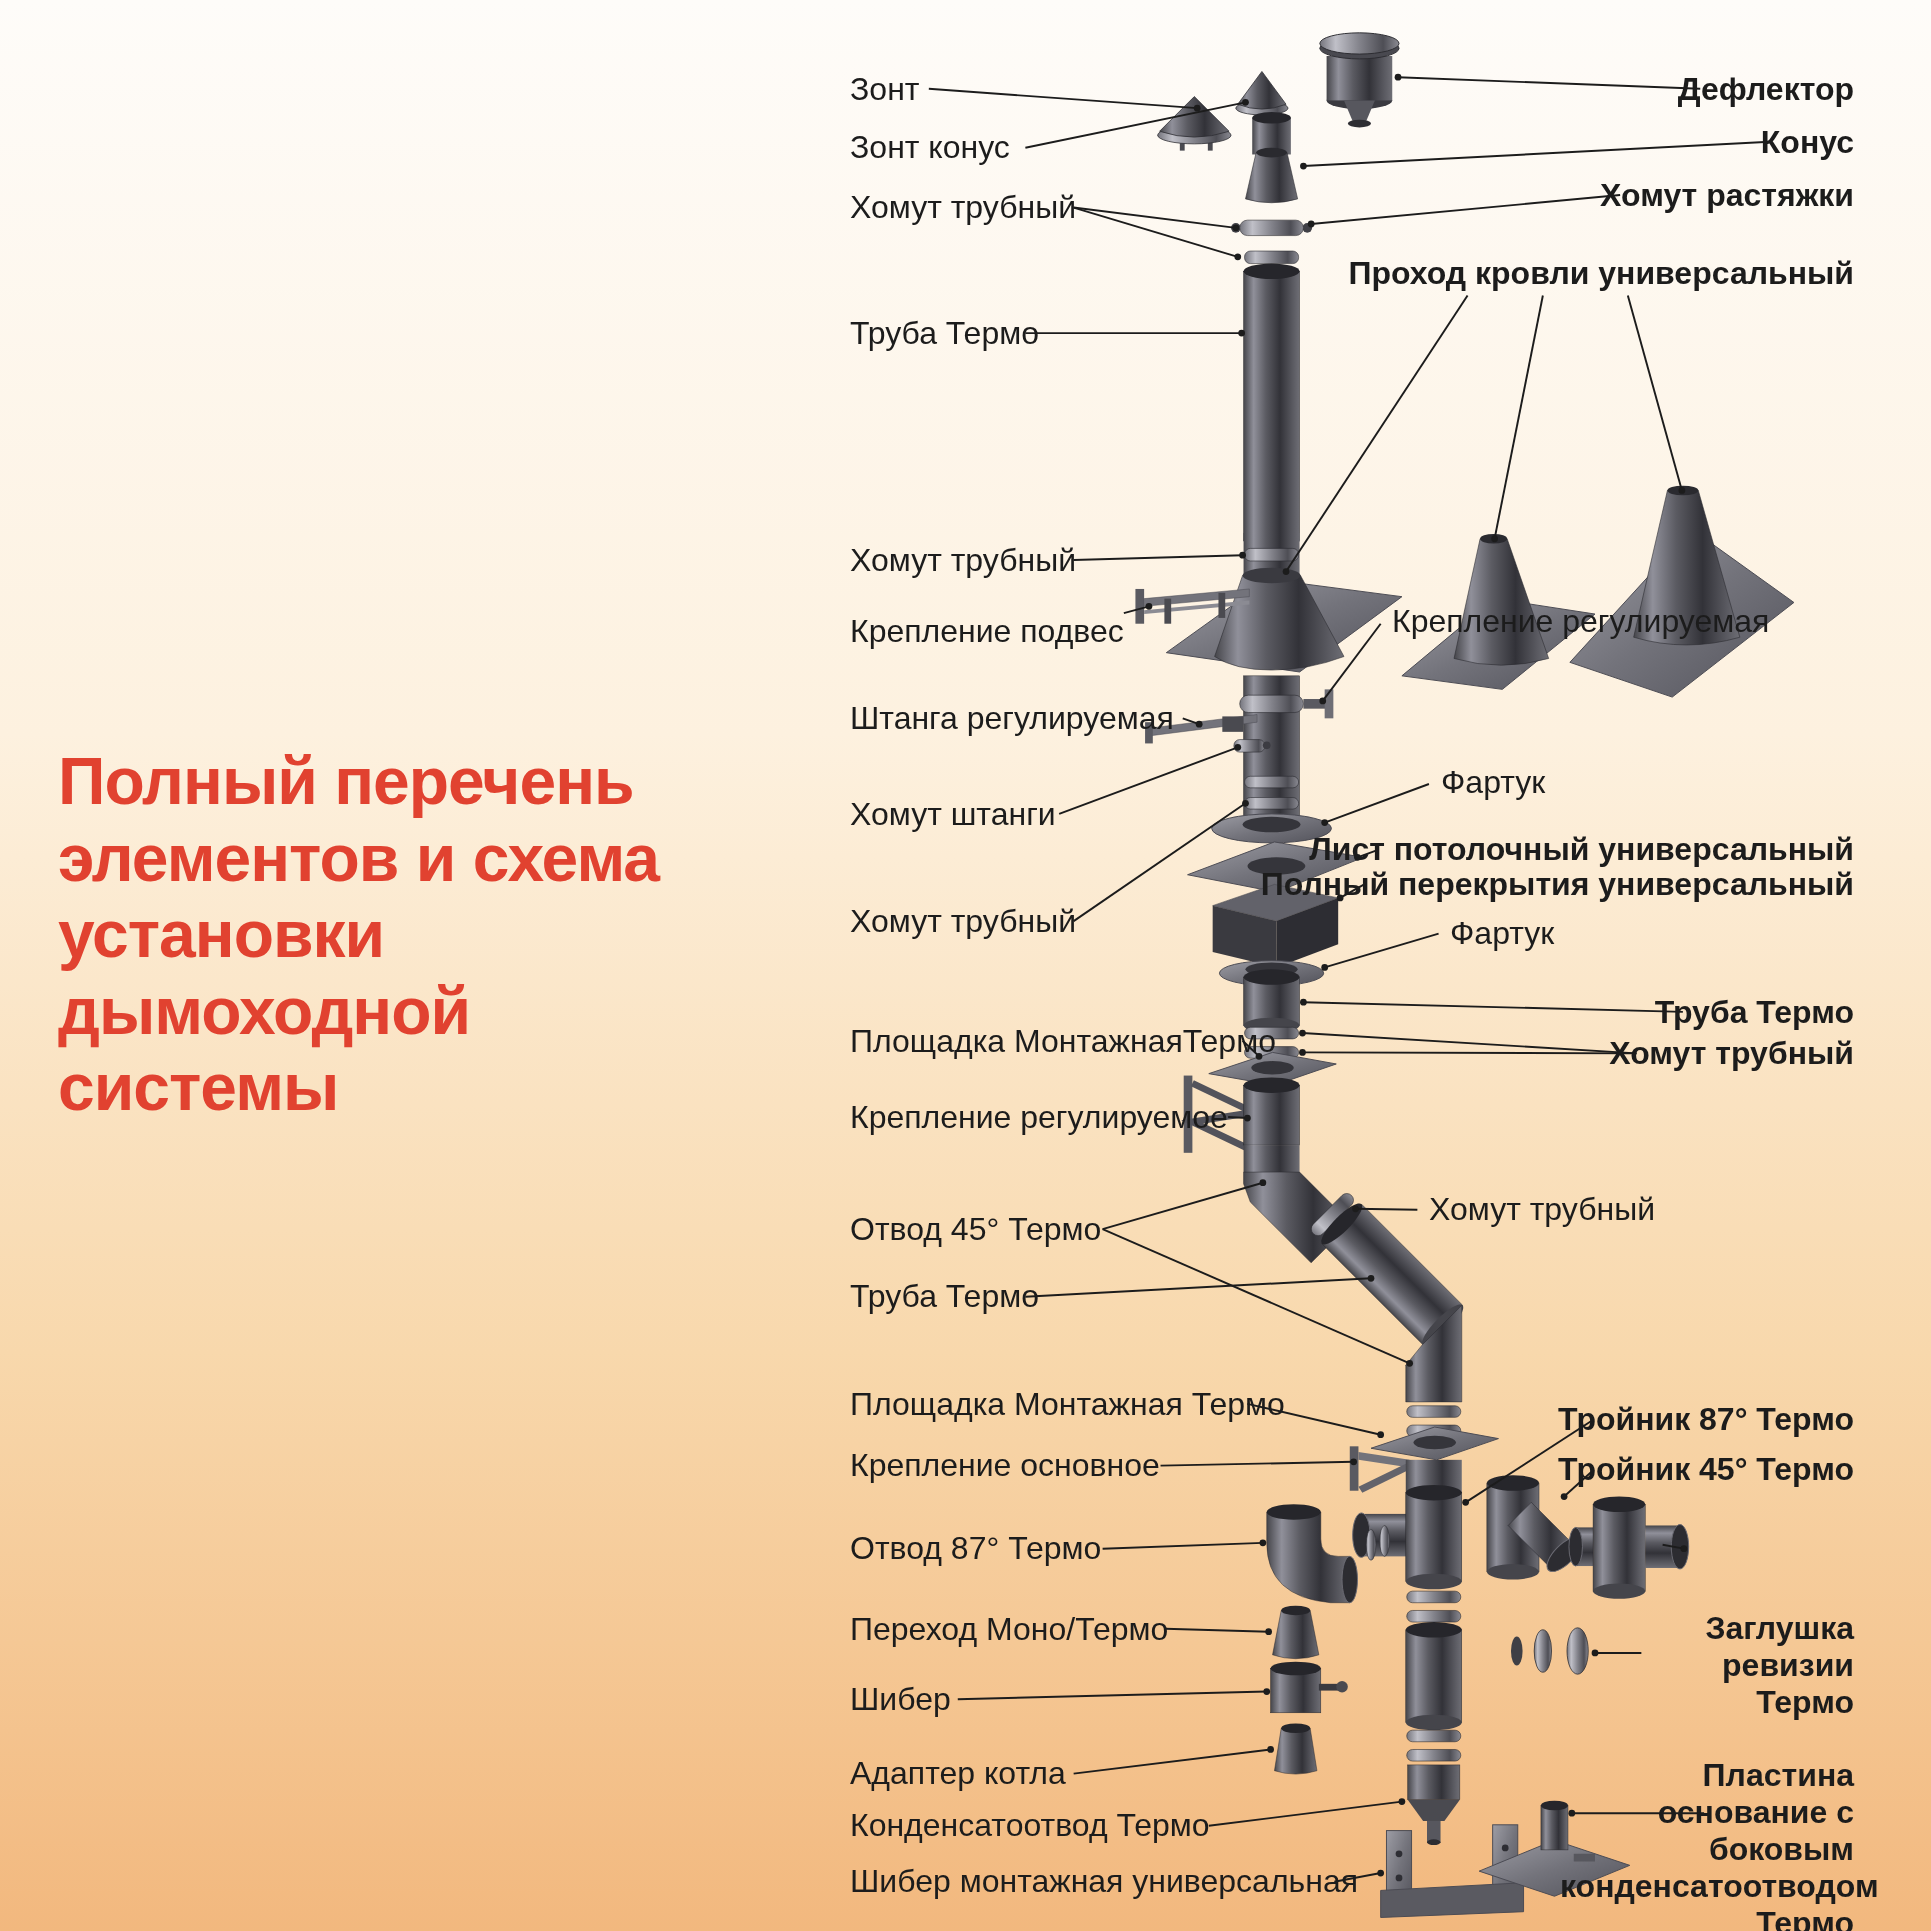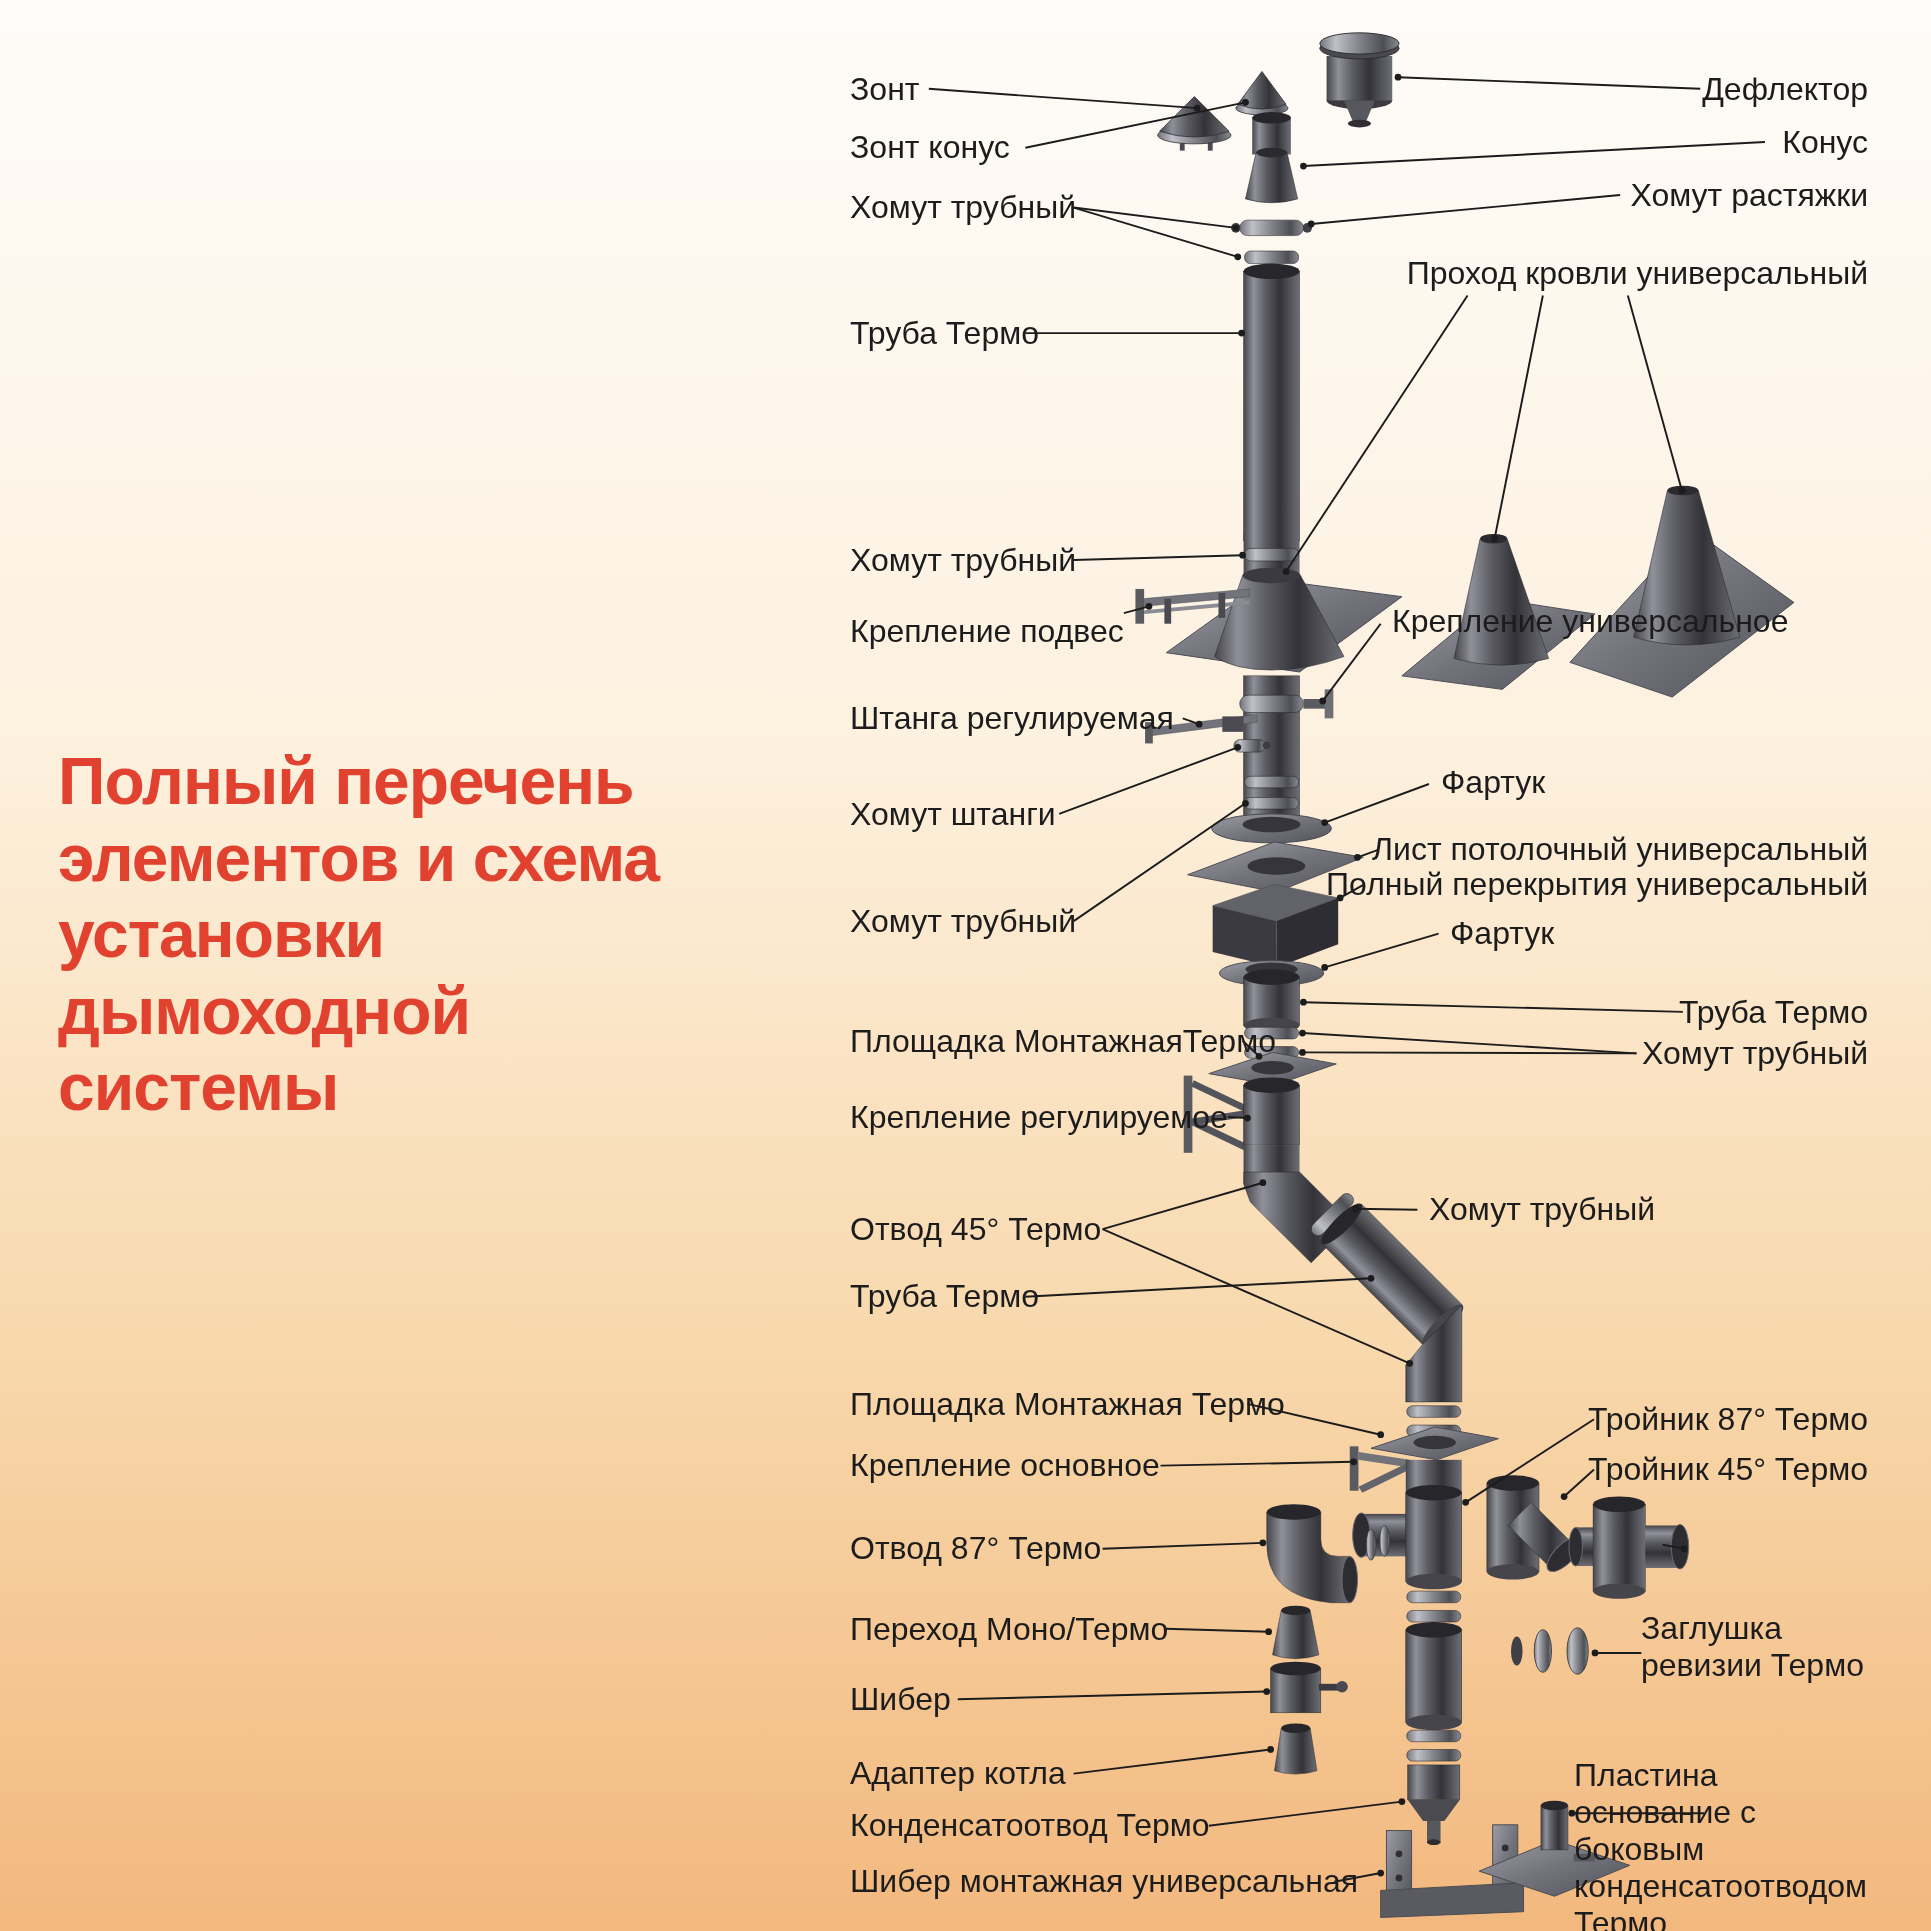--- a/index.html
+++ b/index.html
@@ -12,21 +12,21 @@
   .title{
     position:absolute;left:58px;top:743px;width:714px;
     color:var(--title,#e14230);
     font-size:66px;line-height:1.16;font-weight:800;letter-spacing:-1px;
   }
   .lbl{
     position:absolute;color:var(--label-text,#1c1c1c);
     font-size:32px;line-height:39px;white-space:nowrap;
   }
   .lbl.left{left:850px;text-align:center;}
-  .lbl.right{right:63px;text-align:left;}
+  .lbl.right{right:77px;text-align:right;font-weight:bold;}
   .lbl.wrap{white-space:normal;line-height:37px;}
   .callout{stroke:var(--callout-line,#1c1c1c);stroke-width:2;fill:none;}
   .dot{fill:var(--callout-line,#1c1c1c);}
 </style>
 </head>
 <body>
 
 <div id="poster">
 
   <svg id="diagram-svg" viewBox="0 0 2000 2000" xmlns="http://www.w3.org/2000/svg">
@@ -470,21 +470,21 @@
   <div class="lbl left" style="top:1610px">Переход Моно/Термо</div>
   <div class="lbl left" style="top:1680px">Шибер</div>
   <div class="lbl left" style="top:1754px">Адаптер котла</div>
   <div class="lbl left" style="top:1806px">Конденсатоотвод Термо</div>
   <div class="lbl left" style="top:1862px">Шибер монтажная универсальная</div>
 
   <div class="lbl right" style="top:70px">Дефлектор</div>
   <div class="lbl right" style="top:123px">Конус</div>
   <div class="lbl right" style="top:176px">Хомут растяжки</div>
   <div class="lbl right" style="top:254px">Проход кровли универсальный</div>
-  <div class="lbl" style="top:602px;left:1392px">Крепление универсальное</div>
+  <div class="lbl" style="top:602px;left:1392px">Крепление регулируемая</div>
   <div class="lbl" style="top:763px;left:1441px">Фартук</div>
   <div class="lbl right" style="top:830px">Лист потолочный универсальный</div>
   <div class="lbl right" style="top:865px">Полный перекрытия универсальный</div>
   <div class="lbl" style="top:914px;left:1450px">Фартук</div>
   <div class="lbl right" style="top:993px">Труба Термо</div>
   <div class="lbl right" style="top:1034px">Хомут трубный</div>
   <div class="lbl" style="top:1190px;left:1429px">Хомут трубный</div>
   <div class="lbl right" style="top:1400px">Тройник 87° Термо</div>
   <div class="lbl right" style="top:1450px">Тройник 45° Термо</div>
   <div class="lbl right wrap" style="top:1610px;width:227px">Заглушка ревизии Термо</div>

